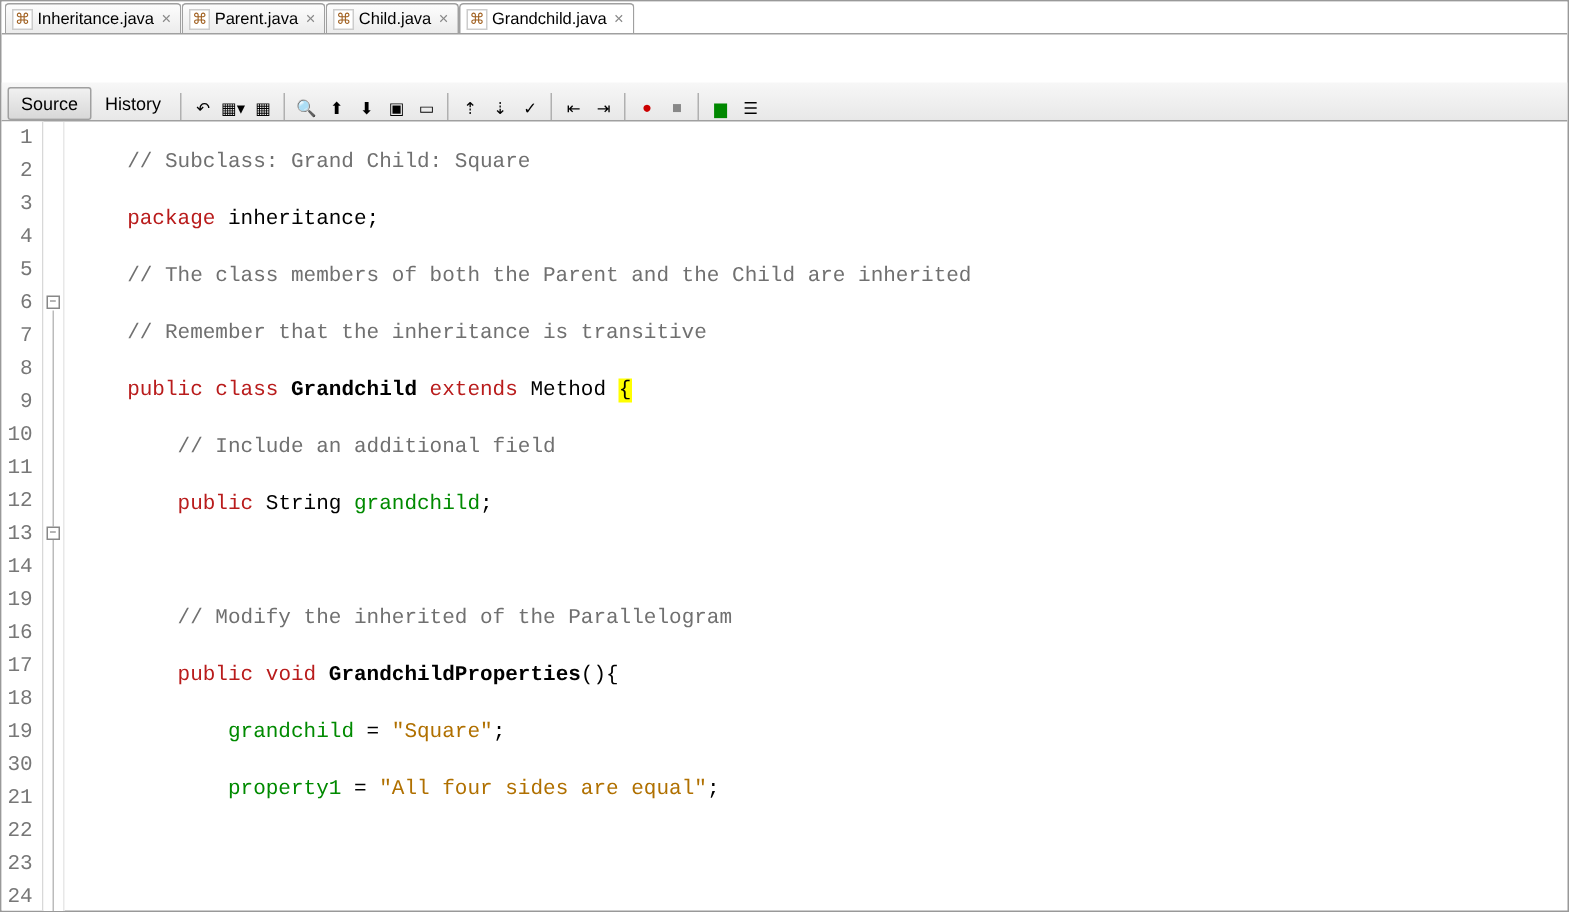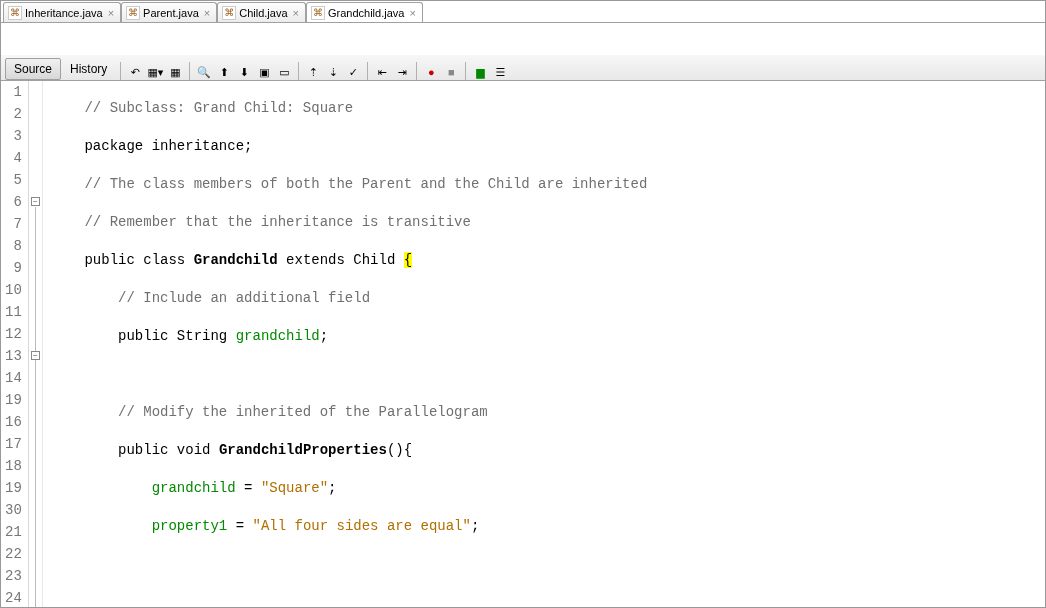--- a/index.html
+++ b/index.html
@@ -16,21 +16,21 @@
 .ticon { width:16px; height:16px; margin:0 2px; display:inline-flex; align-items:center; justify-content:center; font-size:11px; cursor:pointer; }
 .editor { display:flex; height:calc(100% - 48px); }
 .gutter { background:#fff; border-right:1px solid #d8d8d8; text-align:right; color:#777; font-size:14px; user-select:none; }
 .gutter .ln { padding:0 6px 0 4px; height:22px; line-height:22px; }
 .fold { width:14px; background:#fff; border-right:1px solid #e8e8e8; position:relative; }
 .fold-mark { position:absolute; left:2px; width:9px; height:9px; border:1px solid #888; background:#fff; font-size:8px; text-align:center; line-height:7px; color:#555; cursor:pointer; }
 .fold-line { position:absolute; left:6px; width:1px; background:#bbb; }
 .code { flex:1; padding-left:8px; white-space:pre; overflow:auto; }
 .code .row { height:22px; line-height:22px;font-family:Liberation Mono, monospace; }
 .c-comment { color:#707070; }
-.c-key { color:#000000; }
+.c-key { color:#b91c1c; }
 .c-str { color:#b07000; }
 .c-id { color:#008a00; }
 .c-method { color:#000; font-weight:bold; }
 .c-brace-hl { background:#ffff00; }
 </style>
 </head>
 <body>
 
 <div class="tabs">
   <div class="tab">
@@ -114,21 +114,21 @@
   <div class="fold">
     <div class="fold-mark" style="top:116px">−</div>
     <div class="fold-line" style="top:126px;height:410px"></div>
     <div class="fold-mark" style="top:270px">−</div>
   </div>
   <div class="code">
 <div class="row">    <span class="c-comment">// Subclass: Grand Child: Square</span></div>
 <div class="row">    <span class="c-key">package</span><span> inheritance;</span></div>
 <div class="row">    <span class="c-comment">// The class members of both the Parent and the Child are inherited</span></div>
 <div class="row">    <span class="c-comment">// Remember that the inheritance is transitive</span></div>
-<div class="row">    <span class="c-key">public</span><span class="c-key"> class </span><span class="c-method">Grandchild</span><span class="c-key"> extends</span><span> Child </span><span class="c-brace-hl">{</span></div>
+<div class="row">    <span class="c-key">public</span><span class="c-key"> class </span><span class="c-method">Grandchild</span><span class="c-key"> extends</span><span> Method </span><span class="c-brace-hl">{</span></div>
 <div class="row">        <span class="c-comment">// Include an additional field</span></div>
 <div class="row">        <span class="c-key">public</span><span> String </span><span class="c-id">grandchild</span><span>;</span></div>
 <div class="row"></div>
 <div class="row">        <span class="c-comment">// Modify the inherited of the Parallelogram</span></div>
 <div class="row">        <span class="c-key">public</span><span class="c-key"> void </span><span class="c-method">GrandchildProperties</span><span>(){</span></div>
 <div class="row">            <span class="c-id">grandchild</span><span> = </span><span class="c-str">"Square"</span><span>;</span></div>
 <div class="row">            <span class="c-id">property1</span><span> = </span><span class="c-str">"All four sides are equal"</span><span>;</span></div>
 
 
 

